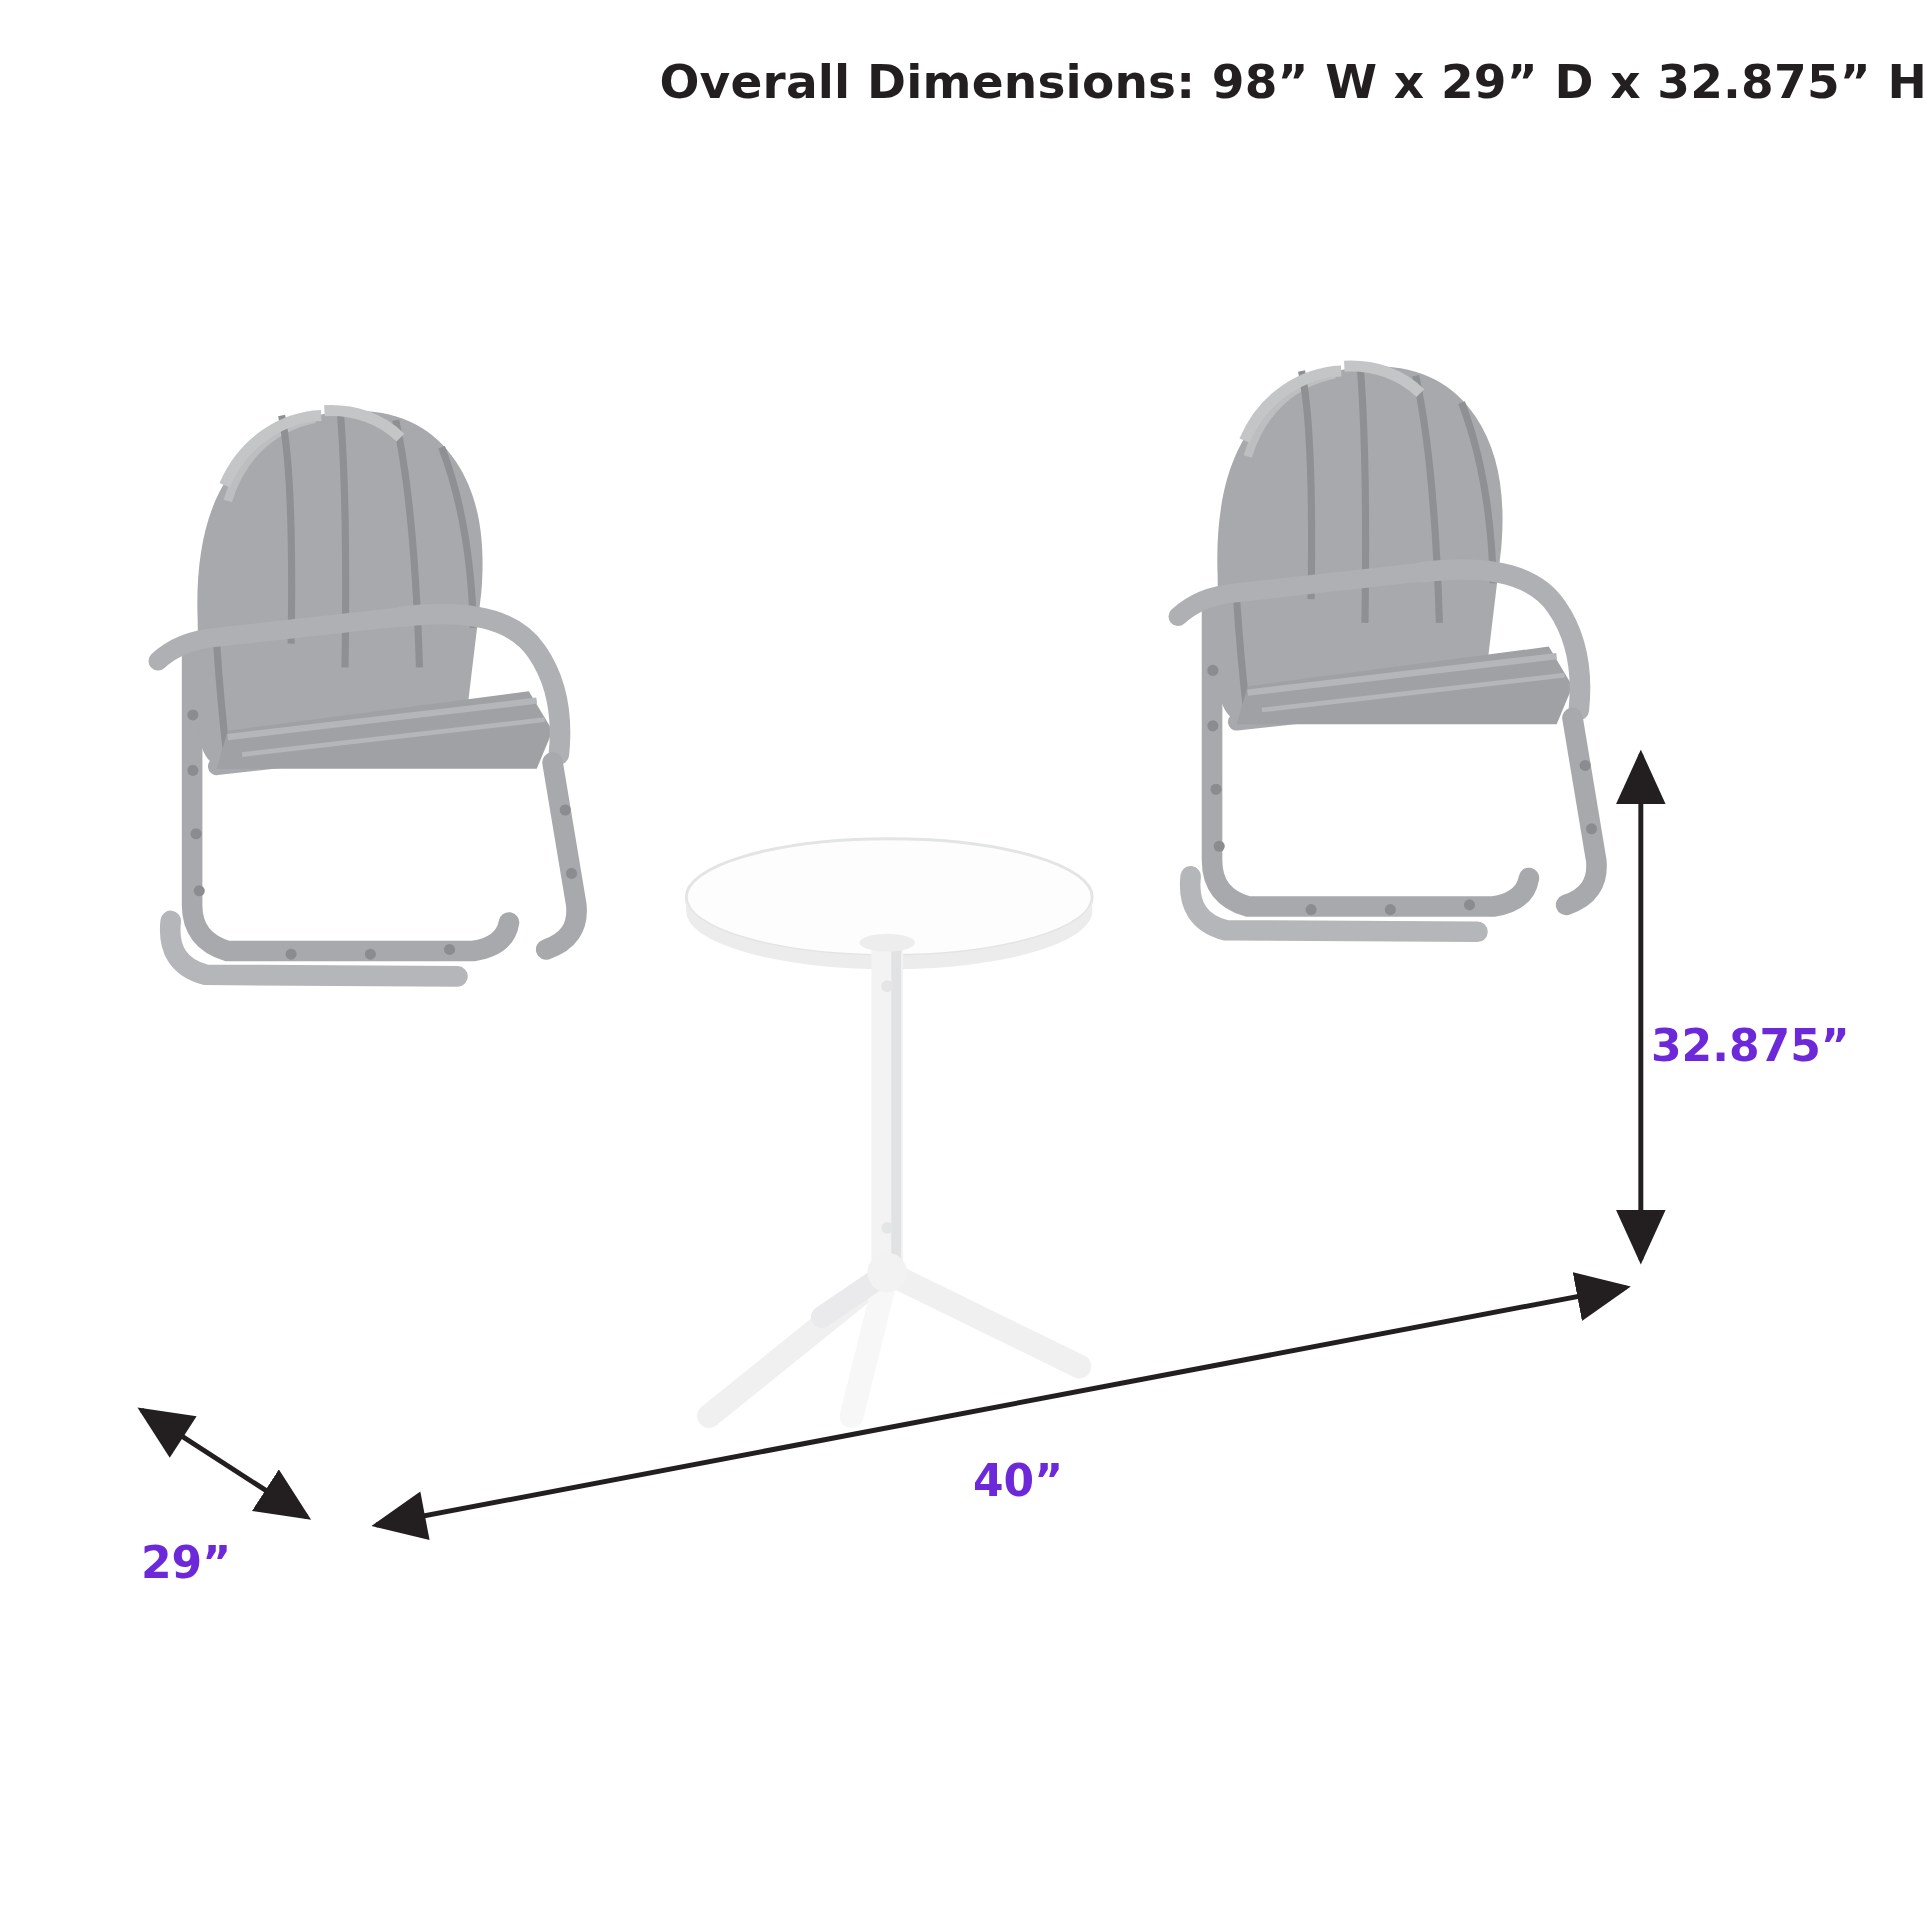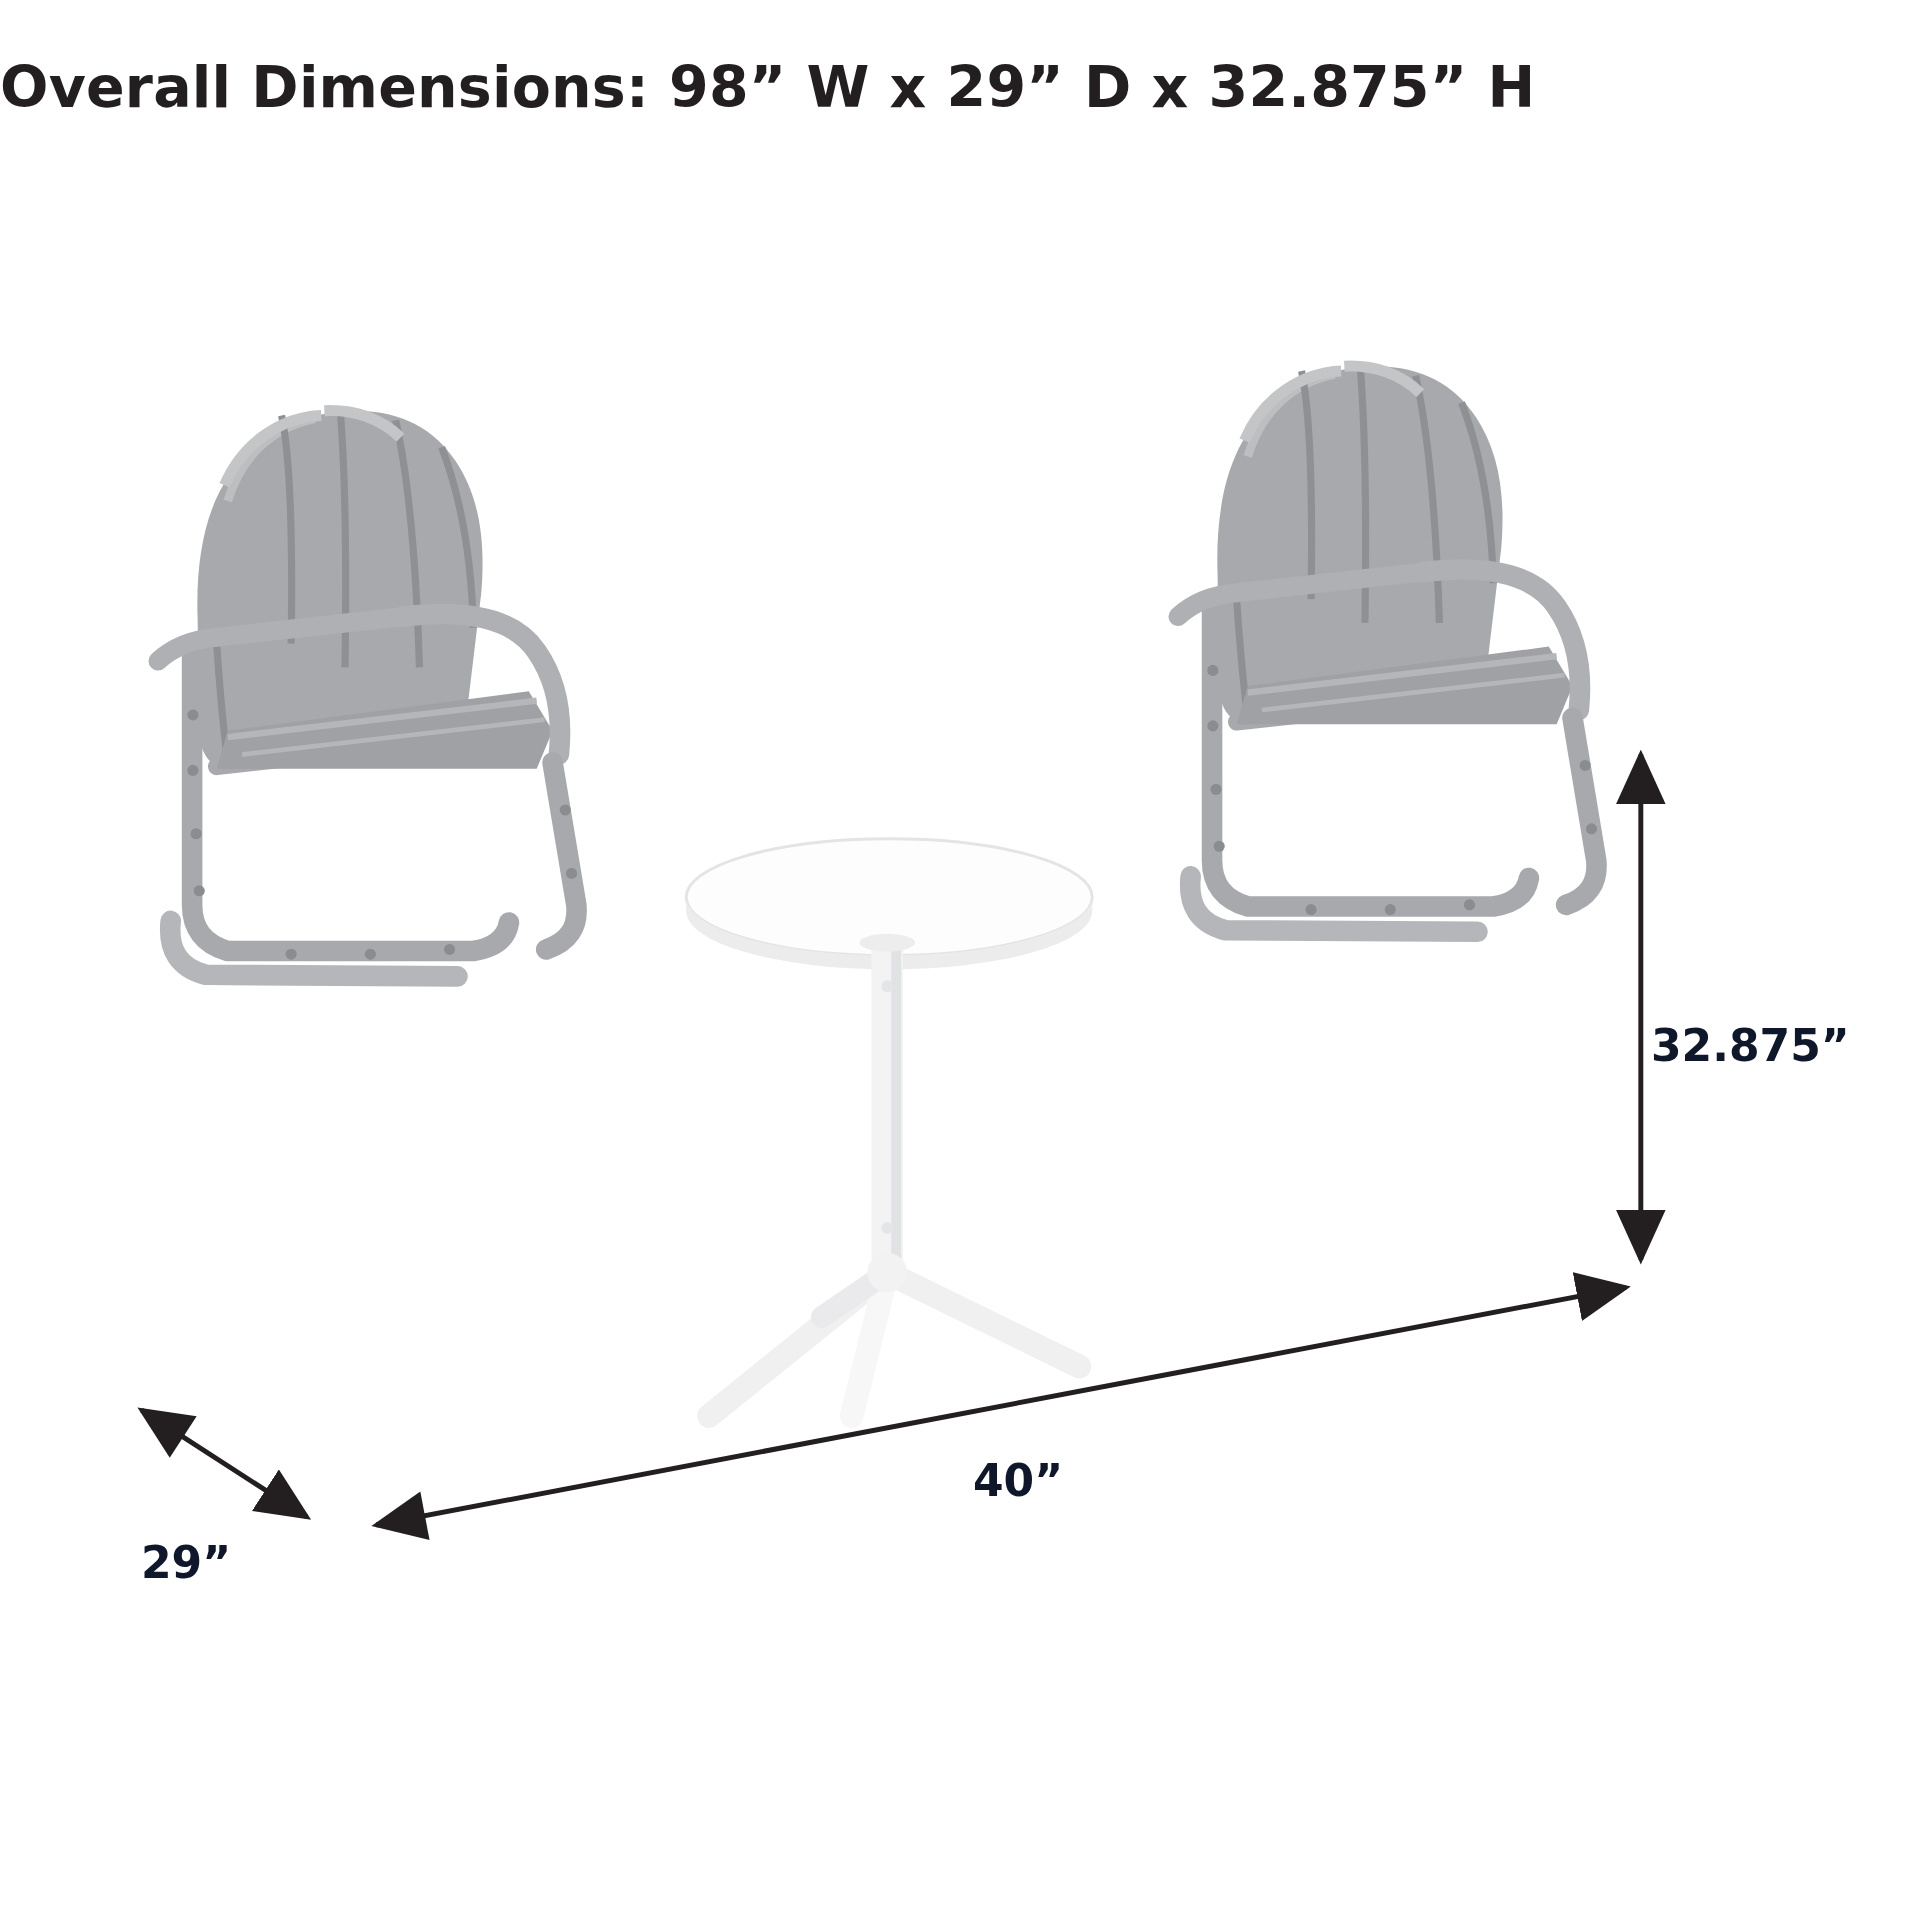--- a/index.html
+++ b/index.html
@@ -19,32 +19,32 @@
     position: absolute;
     left: 0; top: 0;
     width: 1927px;
     height: 1927px;
   }
   .title {
     position: absolute;
     left: 0;
     top: 54px;
     width: 1927px;
-    text-align: left;
-    font-size: 57px;
+    text-align: right;
+    font-size: 47px;
     font-weight: 700;
     letter-spacing: 0.2px;
     color: #231f20;
     font-family: "DejaVu Sans", sans-serif;
   }
   .dim-label {
     position: absolute;
     font-size: 44px;
     font-weight: 700;
-    color: #0f172a;
+    color: #6d28d9;
     font-family: "DejaVu Sans", sans-serif;
     white-space: nowrap;
   }
   #label-height { left: 1651px; top: 1020px; }
   #label-width  { left: 973px;  top: 1455px; }
   #label-depth  { left: 109px;  top: 1537px; margin-left: 32px; }
 
   svg.overlay {
     position: absolute;
     left: 0; top: 0;

